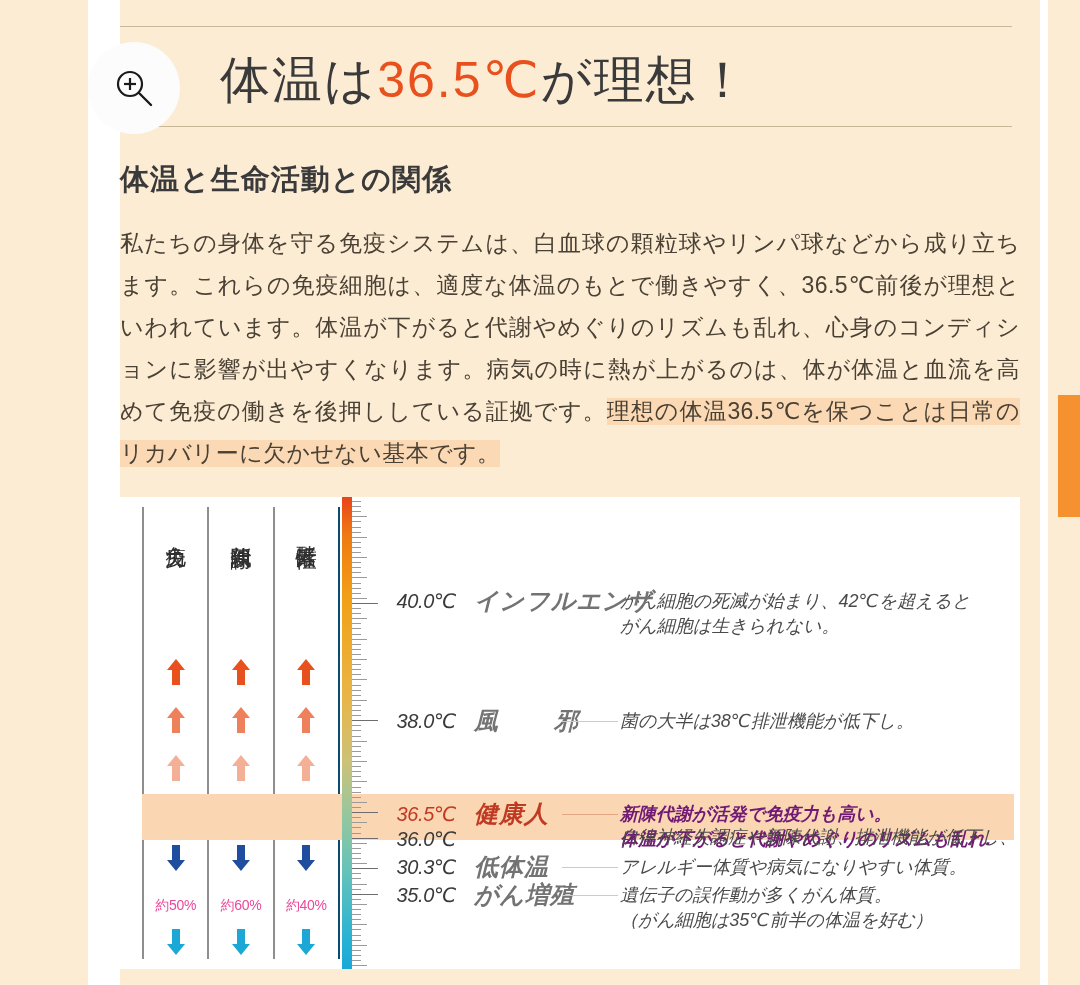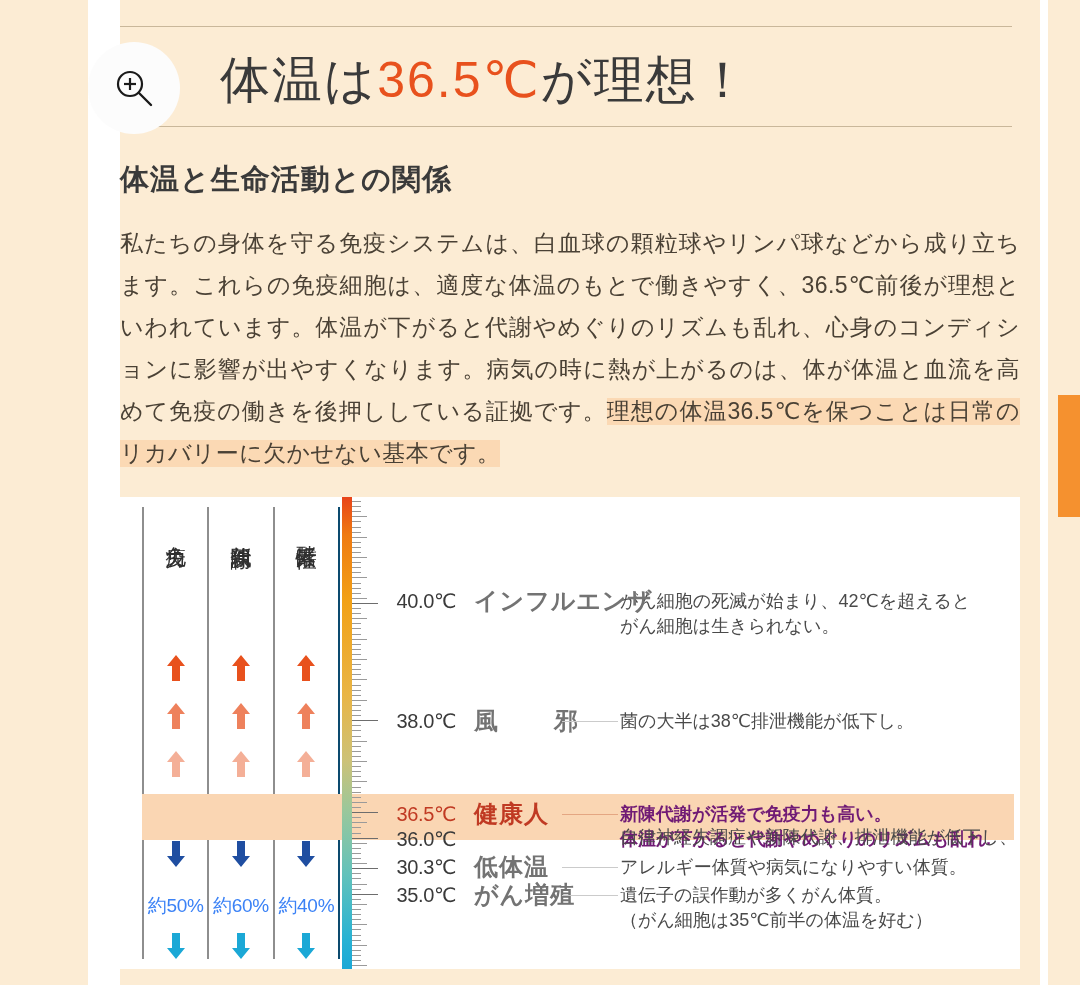--- a/index.html
+++ b/index.html
@@ -172,22 +172,22 @@
     margin-top: 18px;
     height: 30px;
     line-height: 30px;
     font-size: 20px;
     font-weight: 600;
     color: #c03a23;
     letter-spacing: -0.3px;
   }
   .pct-low {
     margin-top: 26px;
-    font-size: 19px;
-    color: #3b82f6;
+    font-size: 14px;
+    color: #ec4899;
     letter-spacing: -0.3px;
   }
 
   
   .band {
     position: absolute;
     left: 22px;
     top: 297px;
     width: 872px;
     height: 46px;
@@ -240,20 +240,21 @@
     width: 652px;
     height: 472px;
     z-index: 2;
   }
   .row {
     position: absolute;
     left: 0;
     width: 652px;
     display: flex;
     align-items: flex-start;
+    font-style: italic;
   }
   .temp {
     width: 88px;
     flex: none;
     font-size: 20px;
     line-height: 24px;
     letter-spacing: -0.4px;
     color: #3a3a3a;
     text-align: right;
   }

